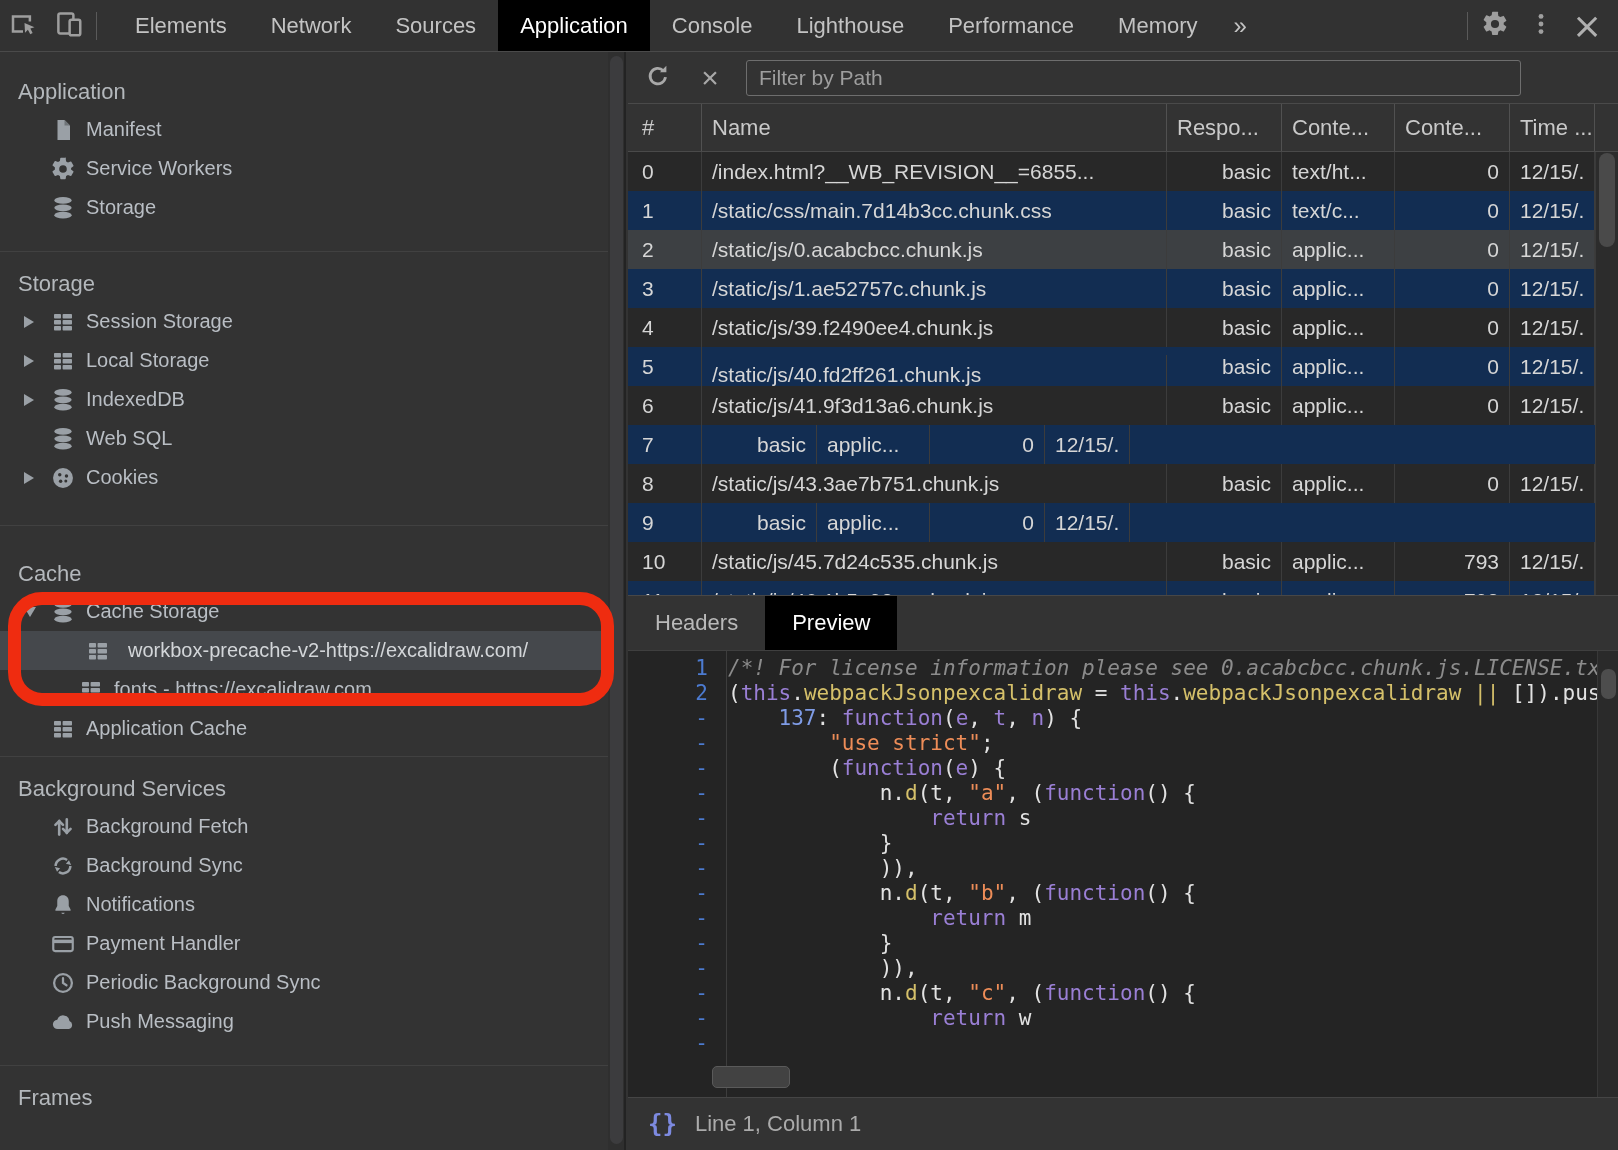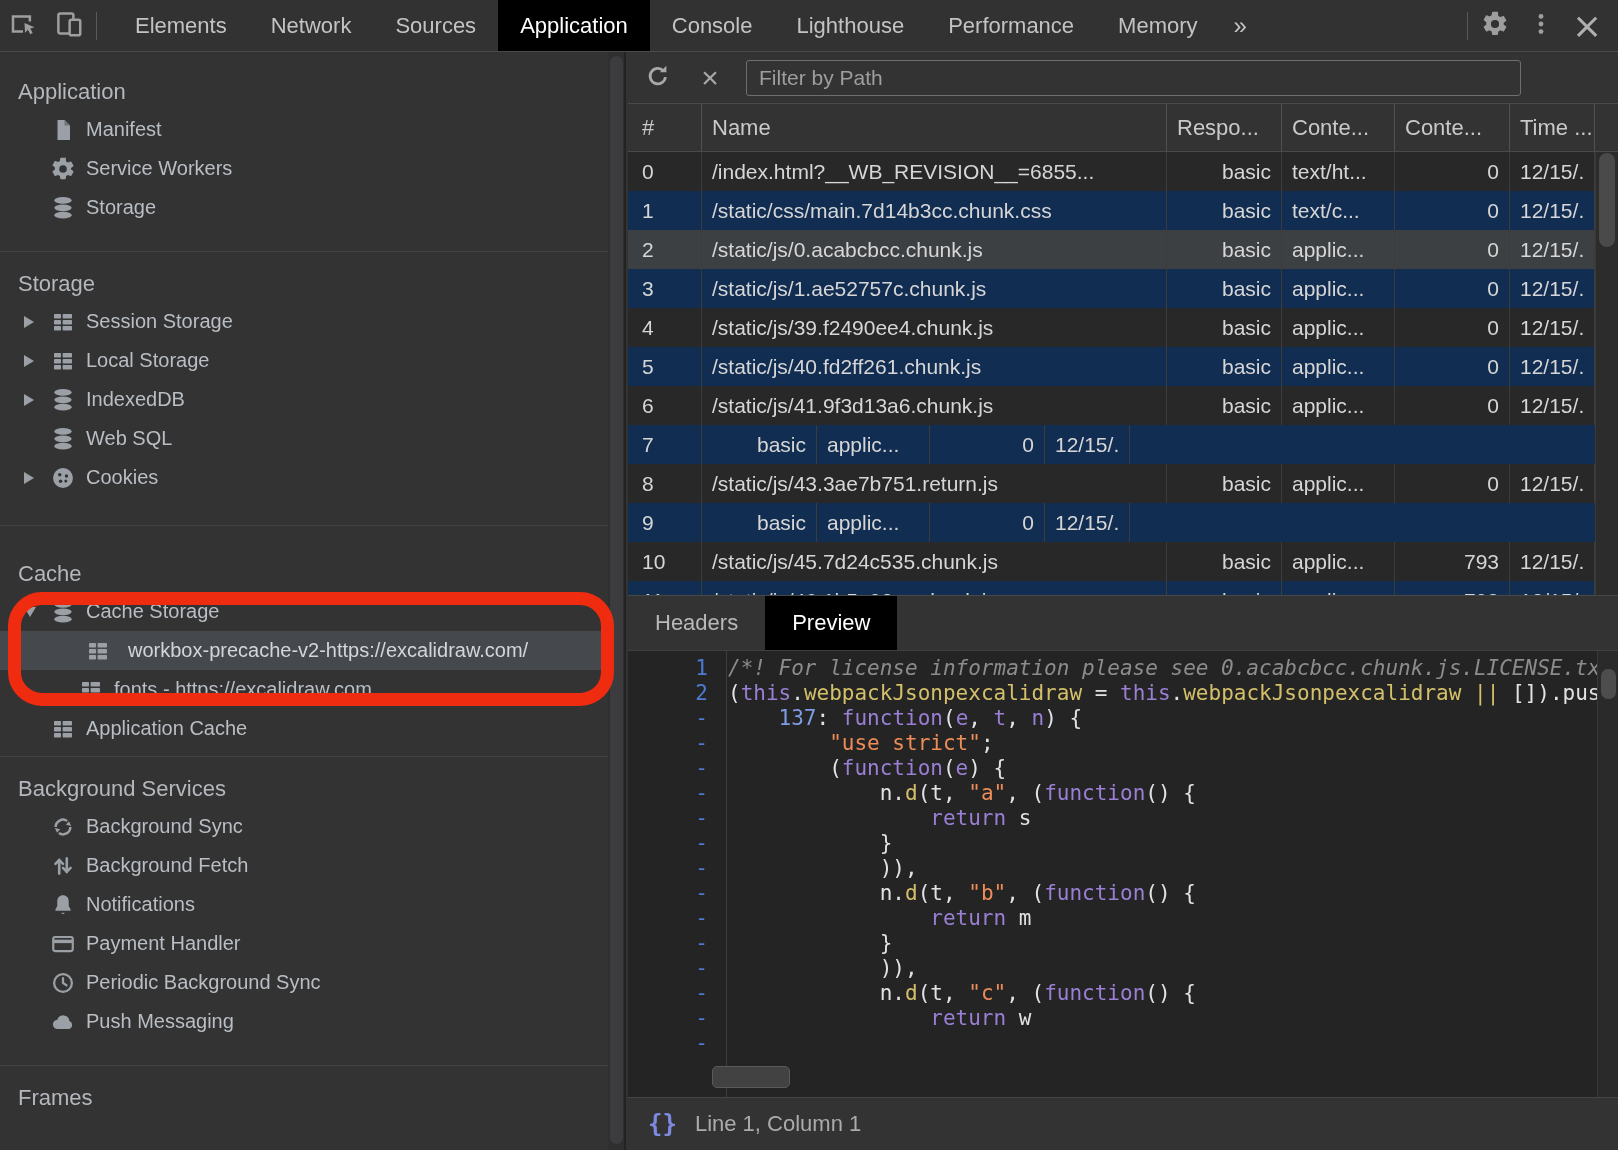--- a/index.html
+++ b/index.html
@@ -341,40 +341,40 @@
           </span>
           <span>Application Cache</span>
         </div>
       </div>
       <hr class="sec-divider">
       <div class="section sec-3 mb-24">
         <div class="section-title">Background Services</div>
         <div class="sb-item">
           <span class="exp"></span>
           <span class="sb-icon">
+            <svg width="26" height="26" viewBox="0 0 24 24" fill="none" stroke="currentColor" stroke-width="2.4" stroke-linecap="round">
+              <path d="M8.5 19V6.5"></path>
+              <path d="M5 10l3.5-3.5L12 10"></path>
+              <path d="M15.5 5v12.5"></path>
+              <path d="M12 13.8l3.5 3.5 3.5-3.5"></path>
+            </svg>
+          </span>
+          <span>Background Fetch</span>
+        </div>
+        <div class="sb-item">
+          <span class="exp"></span>
+          <span class="sb-icon">
             <svg width="26" height="26" viewBox="0 0 24 24">
               <path d="M18.8 12a6.8 6.8 0 0 1-10.6 5.6" fill="none" stroke="currentColor" stroke-width="2.3"></path>
               <path d="M5.2 12a6.8 6.8 0 0 1 10.6-5.6" fill="none" stroke="currentColor" stroke-width="2.3"></path>
               <path d="M4.5 13l2 4.4 2.8-3.3z" fill="currentColor"></path>
               <path d="M19.5 11l-2-4.4-2.8 3.3z" fill="currentColor"></path>
             </svg>
           </span>
           <span>Background Sync</span>
-        </div>
-        <div class="sb-item">
-          <span class="exp"></span>
-          <span class="sb-icon">
-            <svg width="26" height="26" viewBox="0 0 24 24" fill="none" stroke="currentColor" stroke-width="2.4" stroke-linecap="round">
-              <path d="M8.5 19V6.5"></path>
-              <path d="M5 10l3.5-3.5L12 10"></path>
-              <path d="M15.5 5v12.5"></path>
-              <path d="M12 13.8l3.5 3.5 3.5-3.5"></path>
-            </svg>
-          </span>
-          <span>Background Fetch</span>
         </div>
         <div class="sb-item">
           <span class="exp"></span>
           <span class="sb-icon">
             <svg width="26" height="26" viewBox="0 0 24 24" fill="currentColor">
               <path d="M12 3c-3.2 0-5.3 2.3-5.3 5.5v4.4L5 16.2v1.2h14v-1.2l-1.7-3.3V8.5C17.3 5.3 15.2 3 12 3z"></path>
               <path d="M10.4 19.2a1.7 1.7 0 0 0 3.2 0z"></path>
             </svg>
           </span>
           <span>Notifications</span>
@@ -478,21 +478,21 @@
         <div class="trow">
           <div class="tcell first" style="width: 74px;">4</div>
           <div class="tcell" style="width: 465px;">/static/js/39.f2490ee4.chunk.js</div>
           <div class="tcell right" style="width: 115px;">basic</div>
           <div class="tcell" style="width: 113px;">applic...</div>
           <div class="tcell right" style="width: 115px;">0</div>
           <div class="tcell" style="width: 85px;">12/15/.</div>
         </div>
         <div class="trow stripe">
           <div class="tcell first" style="width: 74px;">5</div>
-          <div class="tcell" style="width: 465px;">/static/js/40.fd2ff261.chunk.js</div>
+          <div class="tcell" style="width: 465px; margin-top: 8px;">/static/js/40.fd2ff261.chunk.js</div>
           <div class="tcell right" style="width: 115px;">basic</div>
           <div class="tcell" style="width: 113px;">applic...</div>
           <div class="tcell right" style="width: 115px;">0</div>
           <div class="tcell" style="width: 85px;">12/15/.</div>
         </div>
         <div class="trow">
           <div class="tcell first" style="width: 74px;">6</div>
           <div class="tcell" style="width: 465px;">/static/js/41.9f3d13a6.chunk.js</div>
           <div class="tcell right" style="width: 115px;">basic</div>
           <div class="tcell" style="width: 113px;">applic...</div>
@@ -501,21 +501,21 @@
         </div>
         <div class="trow stripe">
           <div class="tcell first" style="width: 74px;">7</div>
           <div class="tcell right" style="width: 115px;">basic</div>
           <div class="tcell" style="width: 113px;">applic...</div>
           <div class="tcell right" style="width: 115px;">0</div>
           <div class="tcell" style="width: 85px;">12/15/.</div>
         </div>
         <div class="trow">
           <div class="tcell first" style="width: 74px;">8</div>
-          <div class="tcell" style="width: 465px;">/static/js/43.3ae7b751.return.js</div>
+          <div class="tcell" style="width: 465px;">/static/js/43.3ae7b751.chunk.js</div>
           <div class="tcell right" style="width: 115px;">basic</div>
           <div class="tcell" style="width: 113px;">applic...</div>
           <div class="tcell right" style="width: 115px;">0</div>
           <div class="tcell" style="width: 85px;">12/15/.</div>
         </div>
         <div class="trow stripe">
           <div class="tcell first" style="width: 74px;">9</div>
           <div class="tcell right" style="width: 115px;">basic</div>
           <div class="tcell" style="width: 113px;">applic...</div>
           <div class="tcell right" style="width: 115px;">0</div>

